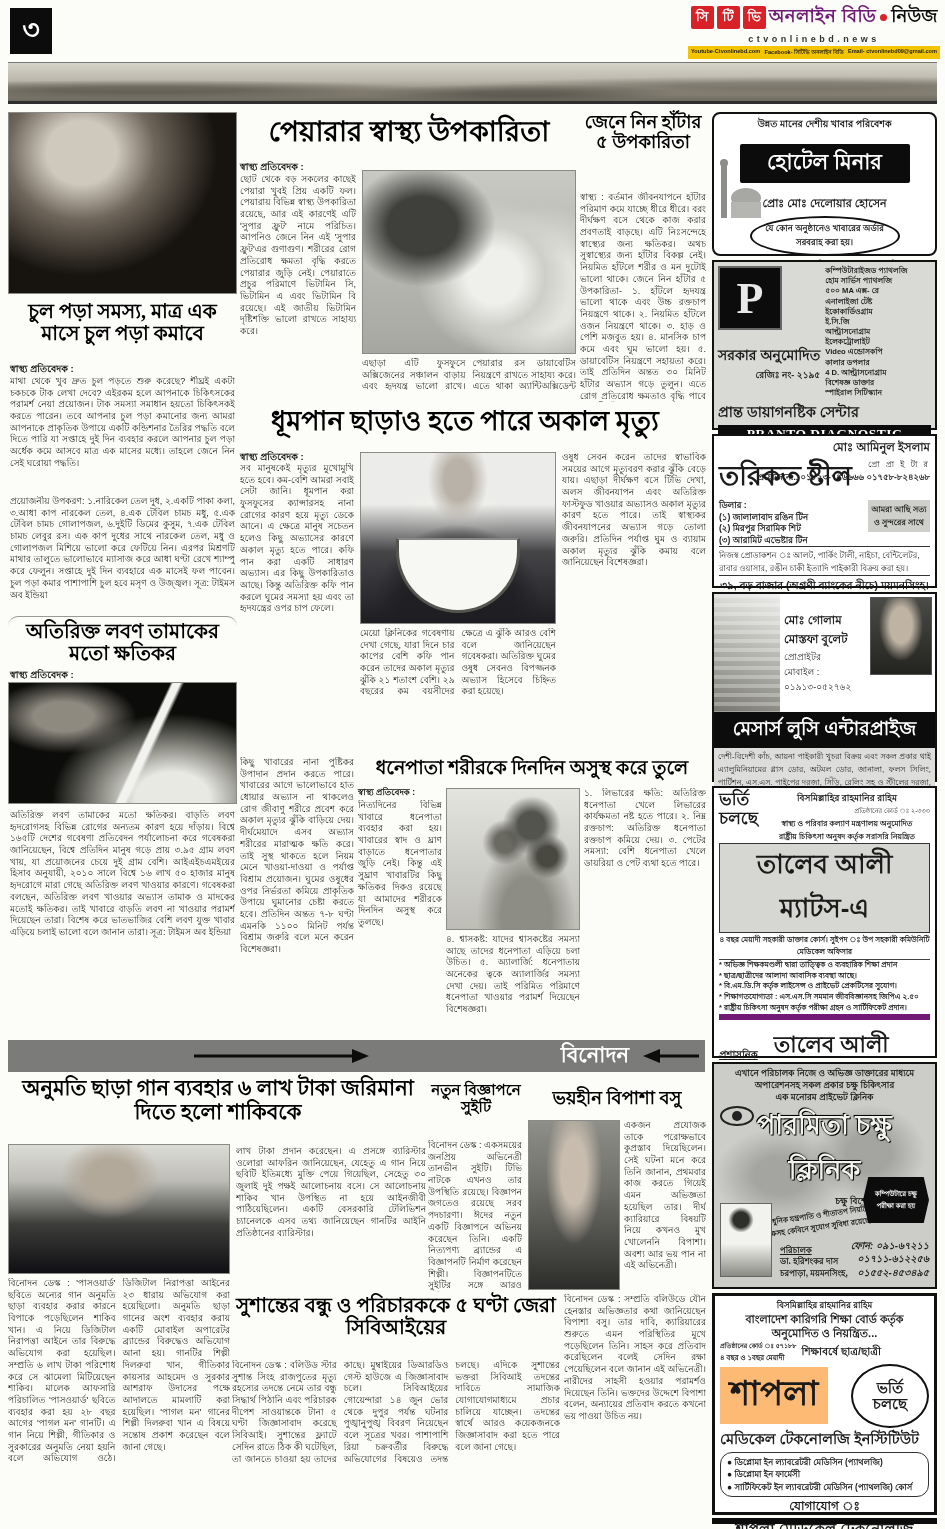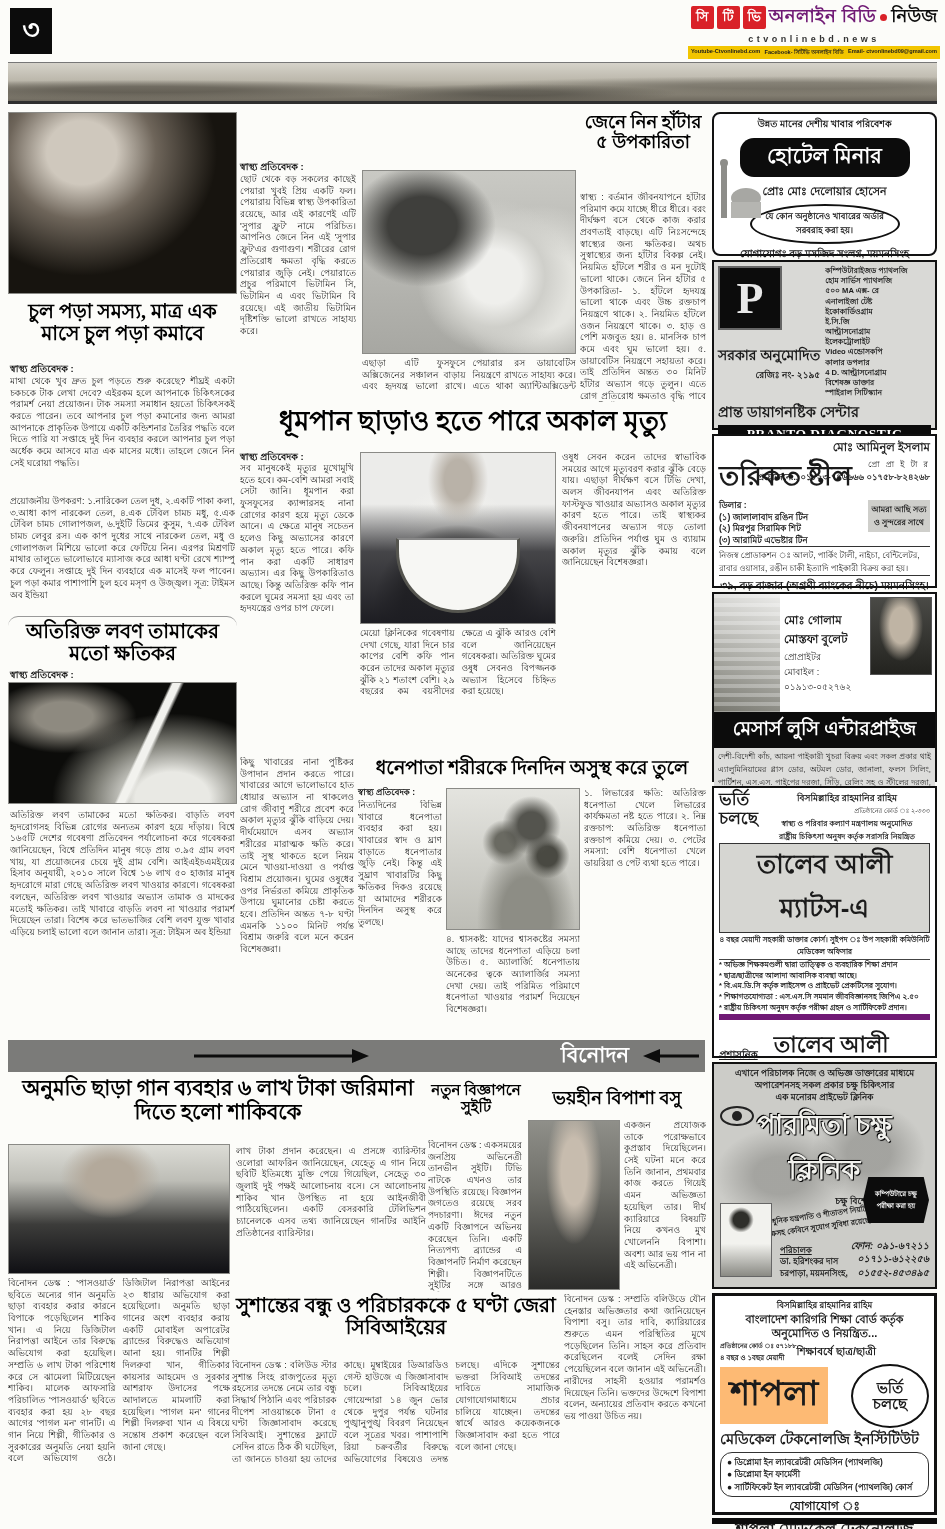--- a/index.html
+++ b/index.html
@@ -65,22 +65,22 @@
   radial-gradient(ellipse at 50% 30%, #c7bcae 0 20%, transparent 44%),
   linear-gradient(180deg,#8f8f89 0%,#6f6f69 40%,#2c2c2a 100%)}
 
 .ent-bar{left:8px;top:1040px;width:697px;height:32px;background:#7b7b79;display:flex;
   align-items:center;justify-content:flex-end;gap:14px;padding:0 6px}
 .ent-title{color:#fff;font-size:21px;font-weight:bold}
 
 .ad{left:712px;width:225px;background:#fff;border:2px solid #111}
 
 .hm-arc{font-size:9.5px;font-weight:bold;text-align:center;padding-top:3px}
-.hm-name{margin:6px auto;width:170px;background:#0c0c0c;color:#fff;font-size:21px;font-weight:bold;
-  text-align:center;border-radius:14px;padding:2px 0}
+.hm-name{margin:12px auto;width:170px;background:#0c0c0c;color:#fff;font-size:21px;font-weight:bold;
+  text-align:center;border-radius:2px;padding:2px 0}
 .hm-prop{font-size:11px;font-weight:bold;text-align:center}
 .hm-oval{margin:2px auto;width:150px;border:2px solid #111;border-radius:50%;
   font-size:8.5px;font-weight:bold;text-align:center;padding:4px 8px}
 .hm-addr{font-size:10px;font-weight:bold;text-align:center}
 .hm-phone{background:#0c0c0c;color:#f2c500;font-size:8.5px;font-weight:bold;text-align:center;padding:2px 0}
 .mosque{position:absolute;left:4px;top:38px}
 
 .pr{background:#d9d9d6}
 .plogo{width:64px;height:64px;background:#0c0c0c;color:#e8e8e8;font-family:"Liberation Serif",serif;
   font-size:44px;font-weight:bold;display:flex;align-items:center;justify-content:center;border:2px solid #666}
@@ -186,29 +186,30 @@
   <div class="abs hl" style="left:8px;top:300px;width:229px;font-size:20px">চুল পড়া সমস্য, মাত্র এক মাসে চুল পড়া কমাবে</div>
   <div class="abs byl" style="left:10px;top:362px;width:225px">স্বাস্থ্য প্রতিবেদক :</div>
   <div class="abs bt" style="left:10px;top:376px;width:225px;height:118px">মাথা থেকে খুব দ্রুত চুল পড়তে শুরু করেছে? শীঘ্রই একটা চকচকে টাক লেখা দেবে? এইরকম হলে আপনাকে চিকিৎসকের পরামর্শ নেয়া প্রয়োজন। টাক সমস্যা সমাধান হয়তো চিকিৎসকই করতে পারেন। তবে আপনার চুল পড়া কমানোর জন্য আমরা আপনাকে প্রাকৃতিক উপায়ে একটি কন্ডিশনার তৈরির পদ্ধতি বলে দিতে পারি যা সপ্তাহে দুই দিন ব্যবহার করলে আপনার চুল পড়া অর্ধেক কমে আসবে মাত্র এক মাসের মধ্যে। তাহলে জেনে নিন সেই ঘরোয়া পদ্ধতি।</div>
   <div class="abs bt" style="left:10px;top:496px;width:225px;height:112px">প্রয়োজনীয় উপকরণ: ১.নারিকেল তেল দুধ, ২.একটি পাকা কলা, ৩.আধা কাপ নারকেল তেল, ৪.এক টেবিল চামচ মধু, ৫.এক টেবিল চামচ গোলাপজল, ৬.দুইটি ডিমের কুসুম, ৭.এক টেবিল চামচ লেবুর রস। এক কাপ দুধের সাথে নারকেল তেল, মধু ও গোলাপজল মিশিয়ে ভালো করে ফেটিয়ে নিন। এরপর মিশ্রণটি মাথার তালুতে ভালোভাবে ম্যাসাজ করে আধা ঘণ্টা রেখে শ্যাম্পু করে ফেলুন। সপ্তাহে দুই দিন ব্যবহারে এক মাসেই ফল পাবেন। চুল পড়া কমার পাশাপাশি চুল হবে মসৃণ ও উজ্জ্বল। সূত্র: টাইমস অব ইন্ডিয়া</div>
 
   <div class="abs hl" style="left:8px;top:616px;width:229px;font-size:20px;border-top:1px solid #999;border-radius:10px 10px 0 0;padding-top:3px">অতিরিক্ত লবণ তামাকের মতো ক্ষতিকর</div>
   <div class="abs byl" style="left:10px;top:668px;width:225px">স্বাস্থ্য প্রতিবেদক :</div>
   <div class="abs photo salt-photo"></div>
   <div class="abs bt" style="left:10px;top:810px;width:225px;height:224px">অতিরিক্ত লবণ তামাকের মতো ক্ষতিকর। বাড়তি লবণ হৃদরোগসহ বিভিন্ন রোগের অন্যতম কারণ হয়ে দাঁড়ায়। বিশ্বে ১৬৫টি দেশের গবেষণা প্রতিবেদন পর্যালোচনা করে গবেষকরা জানিয়েছেন, বিশ্বে প্রতিদিন মানুষ গড়ে প্রায় ৩.৯৫ গ্রাম লবণ খায়, যা প্রয়োজনের চেয়ে দুই গ্রাম বেশি। আইএইচএমইয়ের হিসাব অনুযায়ী, ২০১০ সালে বিশ্বে ১৬ লাখ ৫০ হাজার মানুষ হৃদরোগে মারা গেছে অতিরিক্ত লবণ খাওয়ার কারণে। গবেষকরা বলছেন, অতিরিক্ত লবণ খাওয়ার অভ্যাস তামাক ও মাদকের মতোই ক্ষতিকর। তাই খাবারে বাড়তি লবণ না খাওয়ার পরামর্শ দিয়েছেন তারা। বিশেষ করে ভাতভাজির বেশি লবণ যুক্ত খাবার এড়িয়ে চলাই ভালো বলে জানান তারা। সূত্র: টাইমস অব ইন্ডিয়া</div>
 
+  <div class="abs hl" style="left:240px;top:116px;width:338px;font-size:28px">পেয়ারার স্বাস্থ্য উপকারিতা</div>
   <div class="abs byl" style="left:240px;top:160px;width:120px">স্বাস্থ্য প্রতিবেদক :</div>
   <div class="abs bt" style="left:240px;top:174px;width:116px;height:228px">ছোট থেকে বড় সকলের কাছেই পেয়ারা খুবই প্রিয় একটি ফল। পেয়ারায় বিভিন্ন স্বাস্থ্য উপকারিতা রয়েছে, আর এই কারণেই এটি 'সুপার ফ্রুট' নামে পরিচিত। আপনিও জেনে নিন এই 'সুপার ফ্রুট'এর গুণাগুণ। শরীরের রোগ প্রতিরোধ ক্ষমতা বৃদ্ধি করতে পেয়ারার জুড়ি নেই। পেয়ারাতে প্রচুর পরিমাণে ভিটামিন সি, ভিটামিন এ এবং ভিটামিন বি রয়েছে। এই জাতীয় ভিটামিন দৃষ্টিশক্তি ভালো রাখতে সাহায্য করে।</div>
   <div class="abs photo guava-photo"></div>
   <div class="abs bt cols2" style="left:362px;top:358px;width:214px;height:44px">এছাড়া এটি ফুসফুসে অক্সিজেনের সঞ্চালন বাড়ায় এবং হৃদযন্ত্র ভালো রাখে। পেয়ারার রস ডায়াবেটিস নিয়ন্ত্রণে রাখতে সাহায্য করে। এতে থাকা অ্যান্টিঅক্সিডেন্ট ত্বকের উজ্জ্বলতা বাড়ায় এবং ক্যান্সারের ঝুঁকি কমায়। এটি অতিরিক্ত ওজন কমাতেও সহায়তা করে এবং হজমশক্তি বাড়িয়ে স্বাস্থ্য ভালো রাখে।</div>
 
   <div class="abs hl" style="left:580px;top:112px;width:126px;font-size:18px">জেনে নিন হাঁটার ৫ উপকারিতা</div>
   <div class="abs bt" style="left:580px;top:192px;width:126px;height:210px">স্বাস্থ্য : বর্তমান জীবনযাপনে হাঁটার পরিমাণ কমে যাচ্ছে ধীরে ধীরে। বরং দীর্ঘক্ষণ বসে থেকে কাজ করার প্রবণতাই বাড়ছে। এটি নিঃসন্দেহে স্বাস্থ্যের জন্য ক্ষতিকর। অথচ সুস্বাস্থ্যের জন্য হাঁটার বিকল্প নেই। নিয়মিত হাঁটলে শরীর ও মন দুটোই ভালো থাকে। জেনে নিন হাঁটার ৫ উপকারিতা- ১. হাঁটলে হৃদযন্ত্র ভালো থাকে এবং উচ্চ রক্তচাপ নিয়ন্ত্রণে থাকে। ২. নিয়মিত হাঁটলে ওজন নিয়ন্ত্রণে থাকে। ৩. হাড় ও পেশি মজবুত হয়। ৪. মানসিক চাপ কমে এবং ঘুম ভালো হয়। ৫. ডায়াবেটিস নিয়ন্ত্রণে সহায়তা করে। তাই প্রতিদিন অন্তত ৩০ মিনিট হাঁটার অভ্যাস গড়ে তুলুন। এতে রোগ প্রতিরোধ ক্ষমতাও বৃদ্ধি পাবে এবং দীর্ঘদিন সুস্থ থাকা যাবে।</div>
 
-  <div class="abs hl" style="left:240px;top:406px;width:466px;font-size:27px">ধূমপান ছাড়াও হতে পারে অকাল মৃত্যু</div>
+  <div class="abs hl" style="left:232px;top:406px;width:466px;font-size:27px">ধূমপান ছাড়াও হতে পারে অকাল মৃত্যু</div>
   <div class="abs byl" style="left:240px;top:450px;width:120px">স্বাস্থ্য প্রতিবেদক :</div>
   <div class="abs bt" style="left:240px;top:463px;width:114px;height:290px">সব মানুষকেই মৃত্যুর মুখোমুখি হতে হবে। কম-বেশি আমরা সবাই সেটা জানি। ধূমপান করা ফুসফুসের ক্যান্সারসহ নানা রোগের কারণ হয়ে মৃত্যু ডেকে আনে। এ ক্ষেত্রে মানুষ সচেতন হলেও কিছু অভ্যাসের কারণে অকাল মৃত্যু হতে পারে। কফি পান করা একটি সাধারণ অভ্যাস। এর কিছু উপকারিতাও আছে। কিন্তু অতিরিক্ত কফি পান করলে ঘুমের সমস্যা হয় এবং তা হৃদযন্ত্রের ওপর চাপ ফেলে।</div>
   <div class="abs photo smoke-photo">
       <div class="cup"></div>
     </div>
   <div class="abs bt" style="left:562px;top:452px;width:144px;height:300px">ওষুধ সেবন করেন তাদের স্বাভাবিক সময়ের আগে মৃত্যুবরণ করার ঝুঁকি বেড়ে যায়। এছাড়া দীর্ঘক্ষণ বসে টিভি দেখা, অলস জীবনযাপন এবং অতিরিক্ত ফাস্টফুড খাওয়ার অভ্যাসও অকাল মৃত্যুর কারণ হতে পারে। তাই স্বাস্থ্যকর জীবনযাপনের অভ্যাস গড়ে তোলা জরুরি। প্রতিদিন পর্যাপ্ত ঘুম ও ব্যায়াম অকাল মৃত্যুর ঝুঁকি কমায় বলে জানিয়েছেন বিশেষজ্ঞরা।</div>
   <div class="abs bt cols2" style="left:360px;top:628px;width:196px;height:124px">মেয়ো ক্লিনিকের গবেষণায় দেখা গেছে, যারা দিনে চার কাপের বেশি কফি পান করেন তাদের অকাল মৃত্যুর ঝুঁকি ২১ শতাংশ বেশি। ২৯ বছরের কম বয়সীদের ক্ষেত্রে এ ঝুঁকি আরও বেশি বলে জানিয়েছেন গবেষকরা। অতিরিক্ত ঘুমের ওষুধ সেবনও বিপজ্জনক অভ্যাস হিসেবে চিহ্নিত করা হয়েছে।</div>
   <div class="abs bt" style="left:240px;top:757px;width:114px;height:278px">কিছু খাবারের নানা পুষ্টিকর উপাদান প্রদান করতে পারে। খাবারের আগে ভালোভাবে হাত ধোয়ার অভ্যাস না থাকলেও রোগ জীবাণু শরীরে প্রবেশ করে অকাল মৃত্যুর ঝুঁকি বাড়িয়ে দেয়। দীর্ঘমেয়াদে এসব অভ্যাস শরীরের মারাত্মক ক্ষতি করে। তাই সুস্থ থাকতে হলে নিয়ম মেনে খাওয়া-দাওয়া ও পর্যাপ্ত বিশ্রাম প্রয়োজন। ঘুমের ওষুধের ওপর নির্ভরতা কমিয়ে প্রাকৃতিক উপায়ে ঘুমানোর চেষ্টা করতে হবে। প্রতিদিন অন্তত ৭-৮ ঘণ্টা এমনকি ১১০০ মিনিট পর্যন্ত বিশ্রাম জরুরি বলে মনে করেন বিশেষজ্ঞরা।</div>
 
   <div class="abs hl" style="left:358px;top:757px;width:348px;font-size:19px">ধনেপাতা শরীরকে দিনদিন অসুস্থ করে তুলে</div>
@@ -381,21 +382,21 @@
     <div style="position:absolute;right:6px;bottom:8px;text-align:right" class="pm-ph">
       <div>ফোন: ০৯১-৬৭২১১</div>
       <div>০১৭১১-৬১২২৫৬</div>
       <div>০১৫৫২-৪৫৩৪৯৫</div>
     </div>
   </div>
 
   <div class="abs ad" style="top:1293px;height:222px;padding:3px 5px;border-width:3px">
     <div class="sp-bis">বিসমিল্লাহির রাহমানির রাহিম</div>
     <div class="sp-ap"><span>বাংলাদেশ কারিগরি শিক্ষা বোর্ড কর্তৃক</span><br><span>অনুমোদিত ও নিয়ন্ত্রিত...</span></div>
-    <div style="display:flex;align-items:center;">
+    <div style="display:flex;align-items:center;gap:5px">
       <div>
         <div class="sp-code">প্রতিষ্ঠানের কোর্ড ঃ ৫৭১৮৮</div>
         <div class="sp-dur">৪ বছর ও ১বছর মেয়াদী</div>
       </div>
       <div class="sp-sess">শিক্ষাবর্ষে ছাত্র/ছাত্রী</div>
     </div>
     <div style="display:flex;align-items:center;justify-content:space-between">
       <div class="sp-name">শাপলা</div>
       <div class="sp-circ">
           <span><span>ভর্তি</span><br><span>চলছে</span></span>

